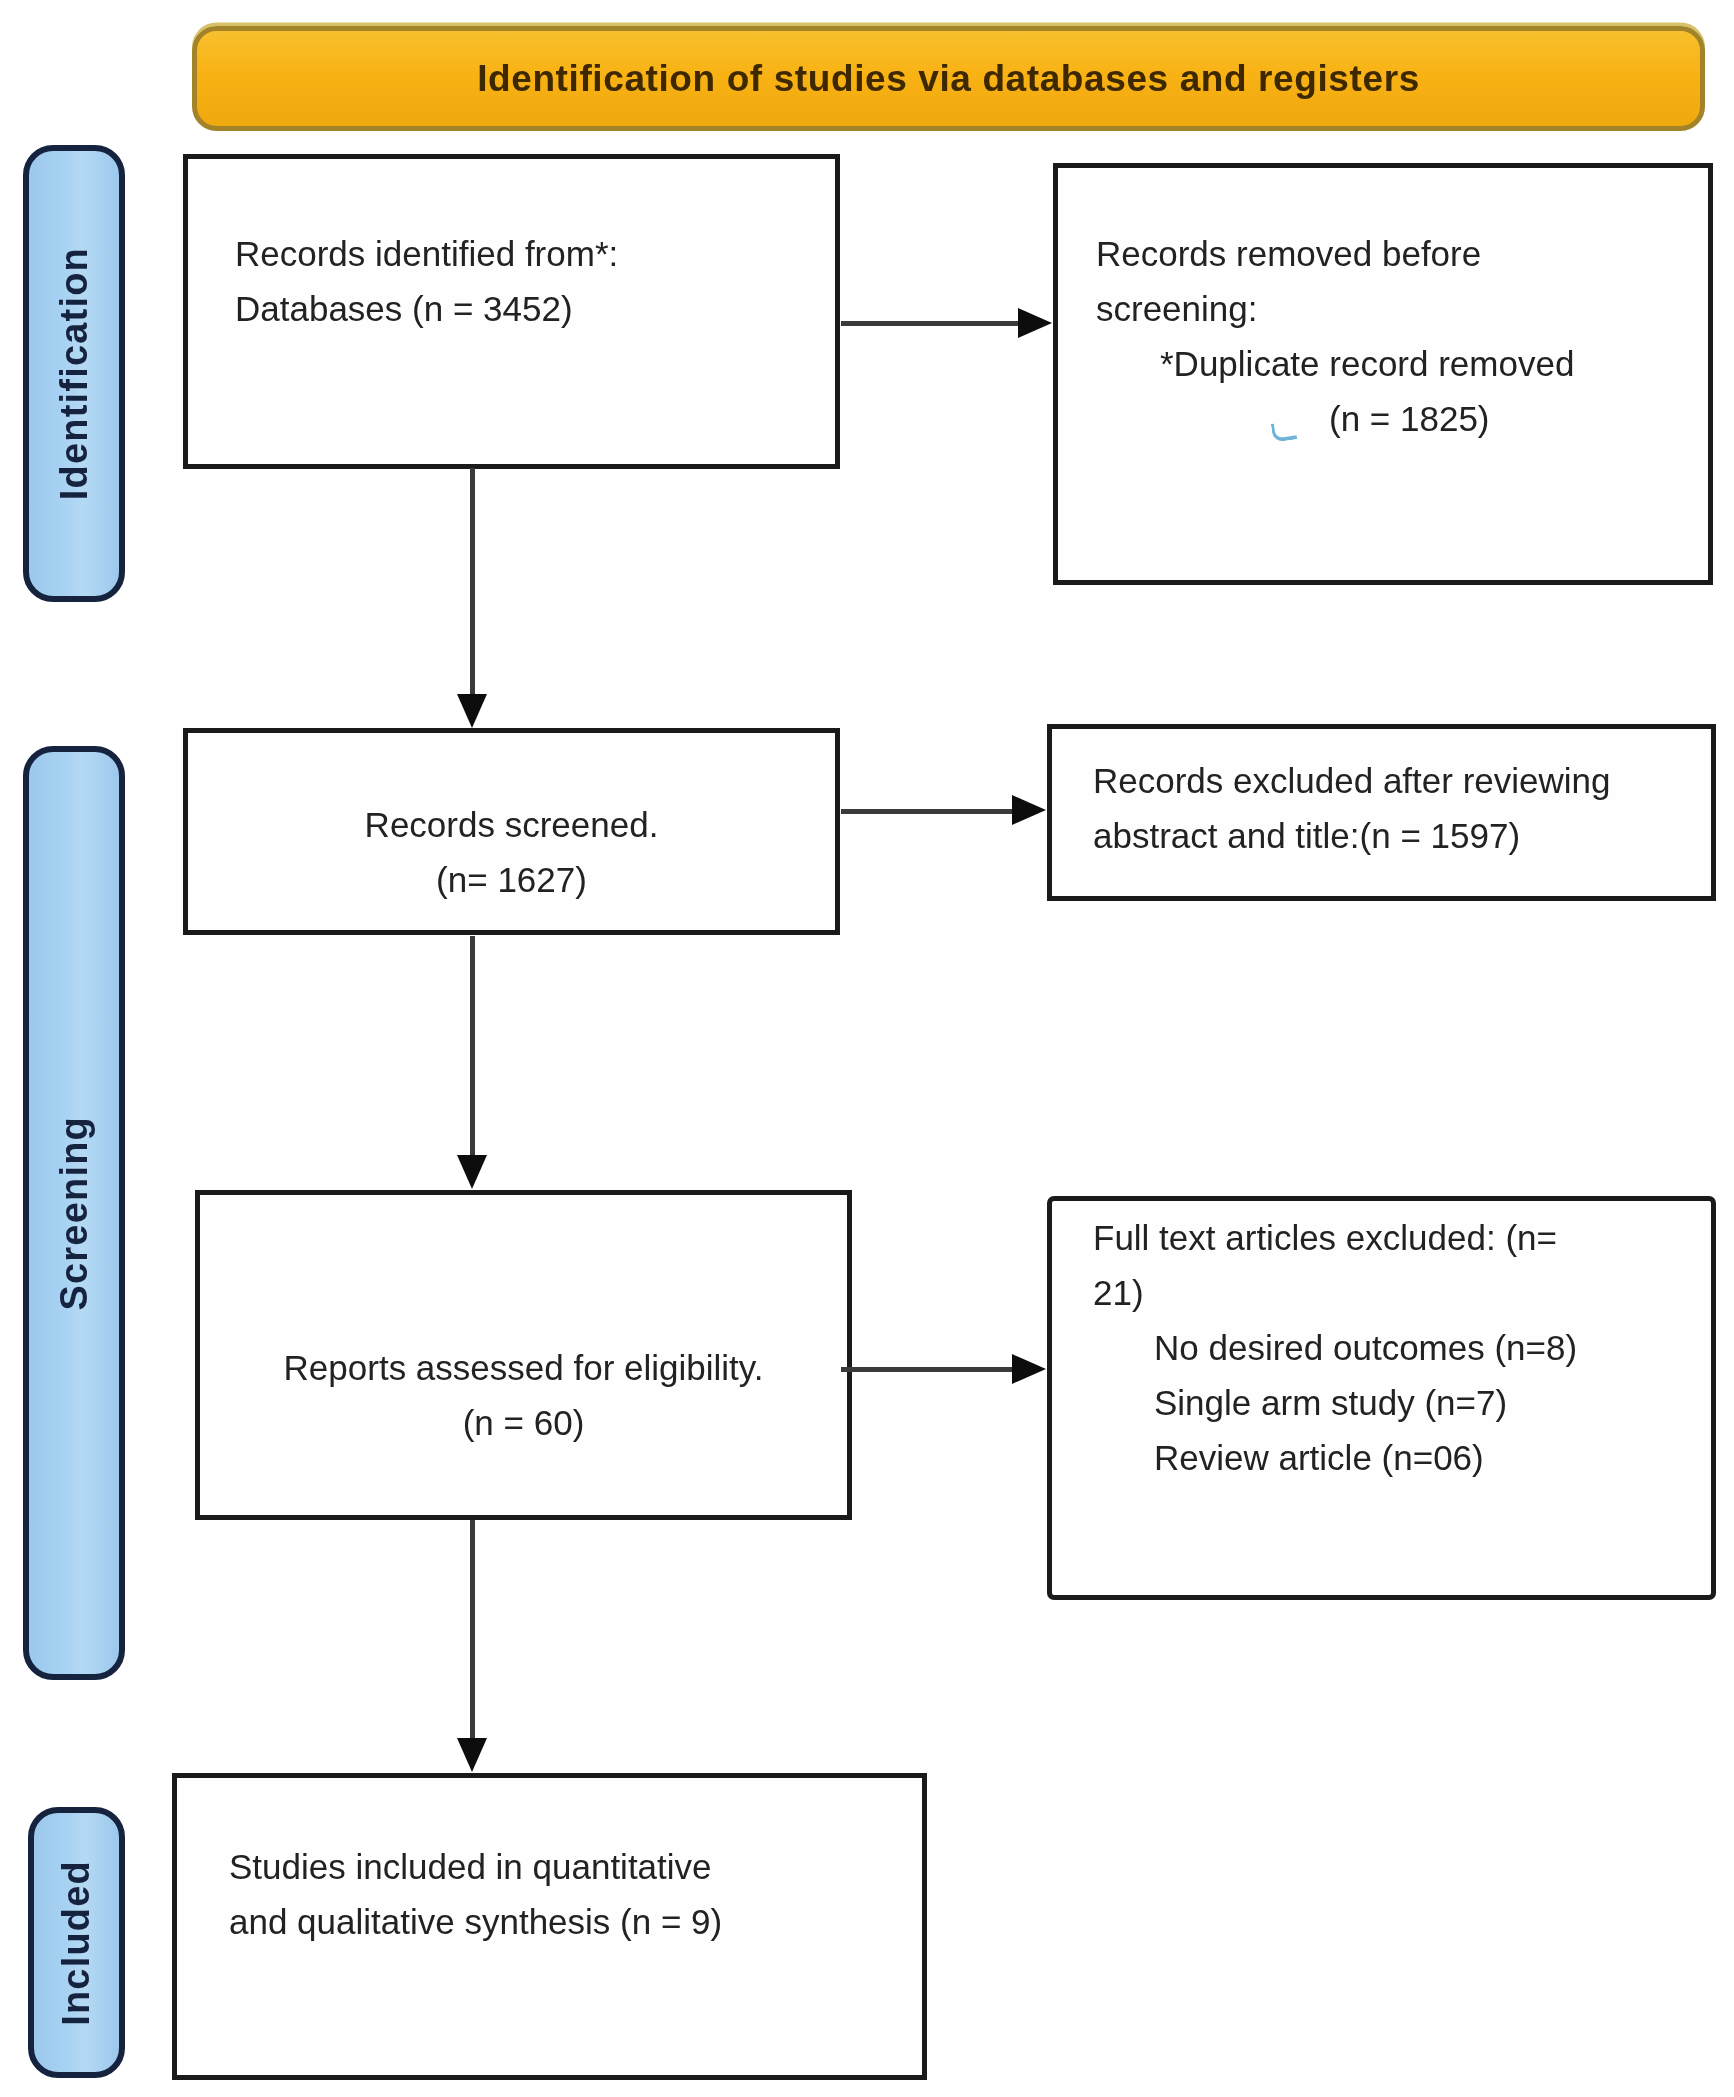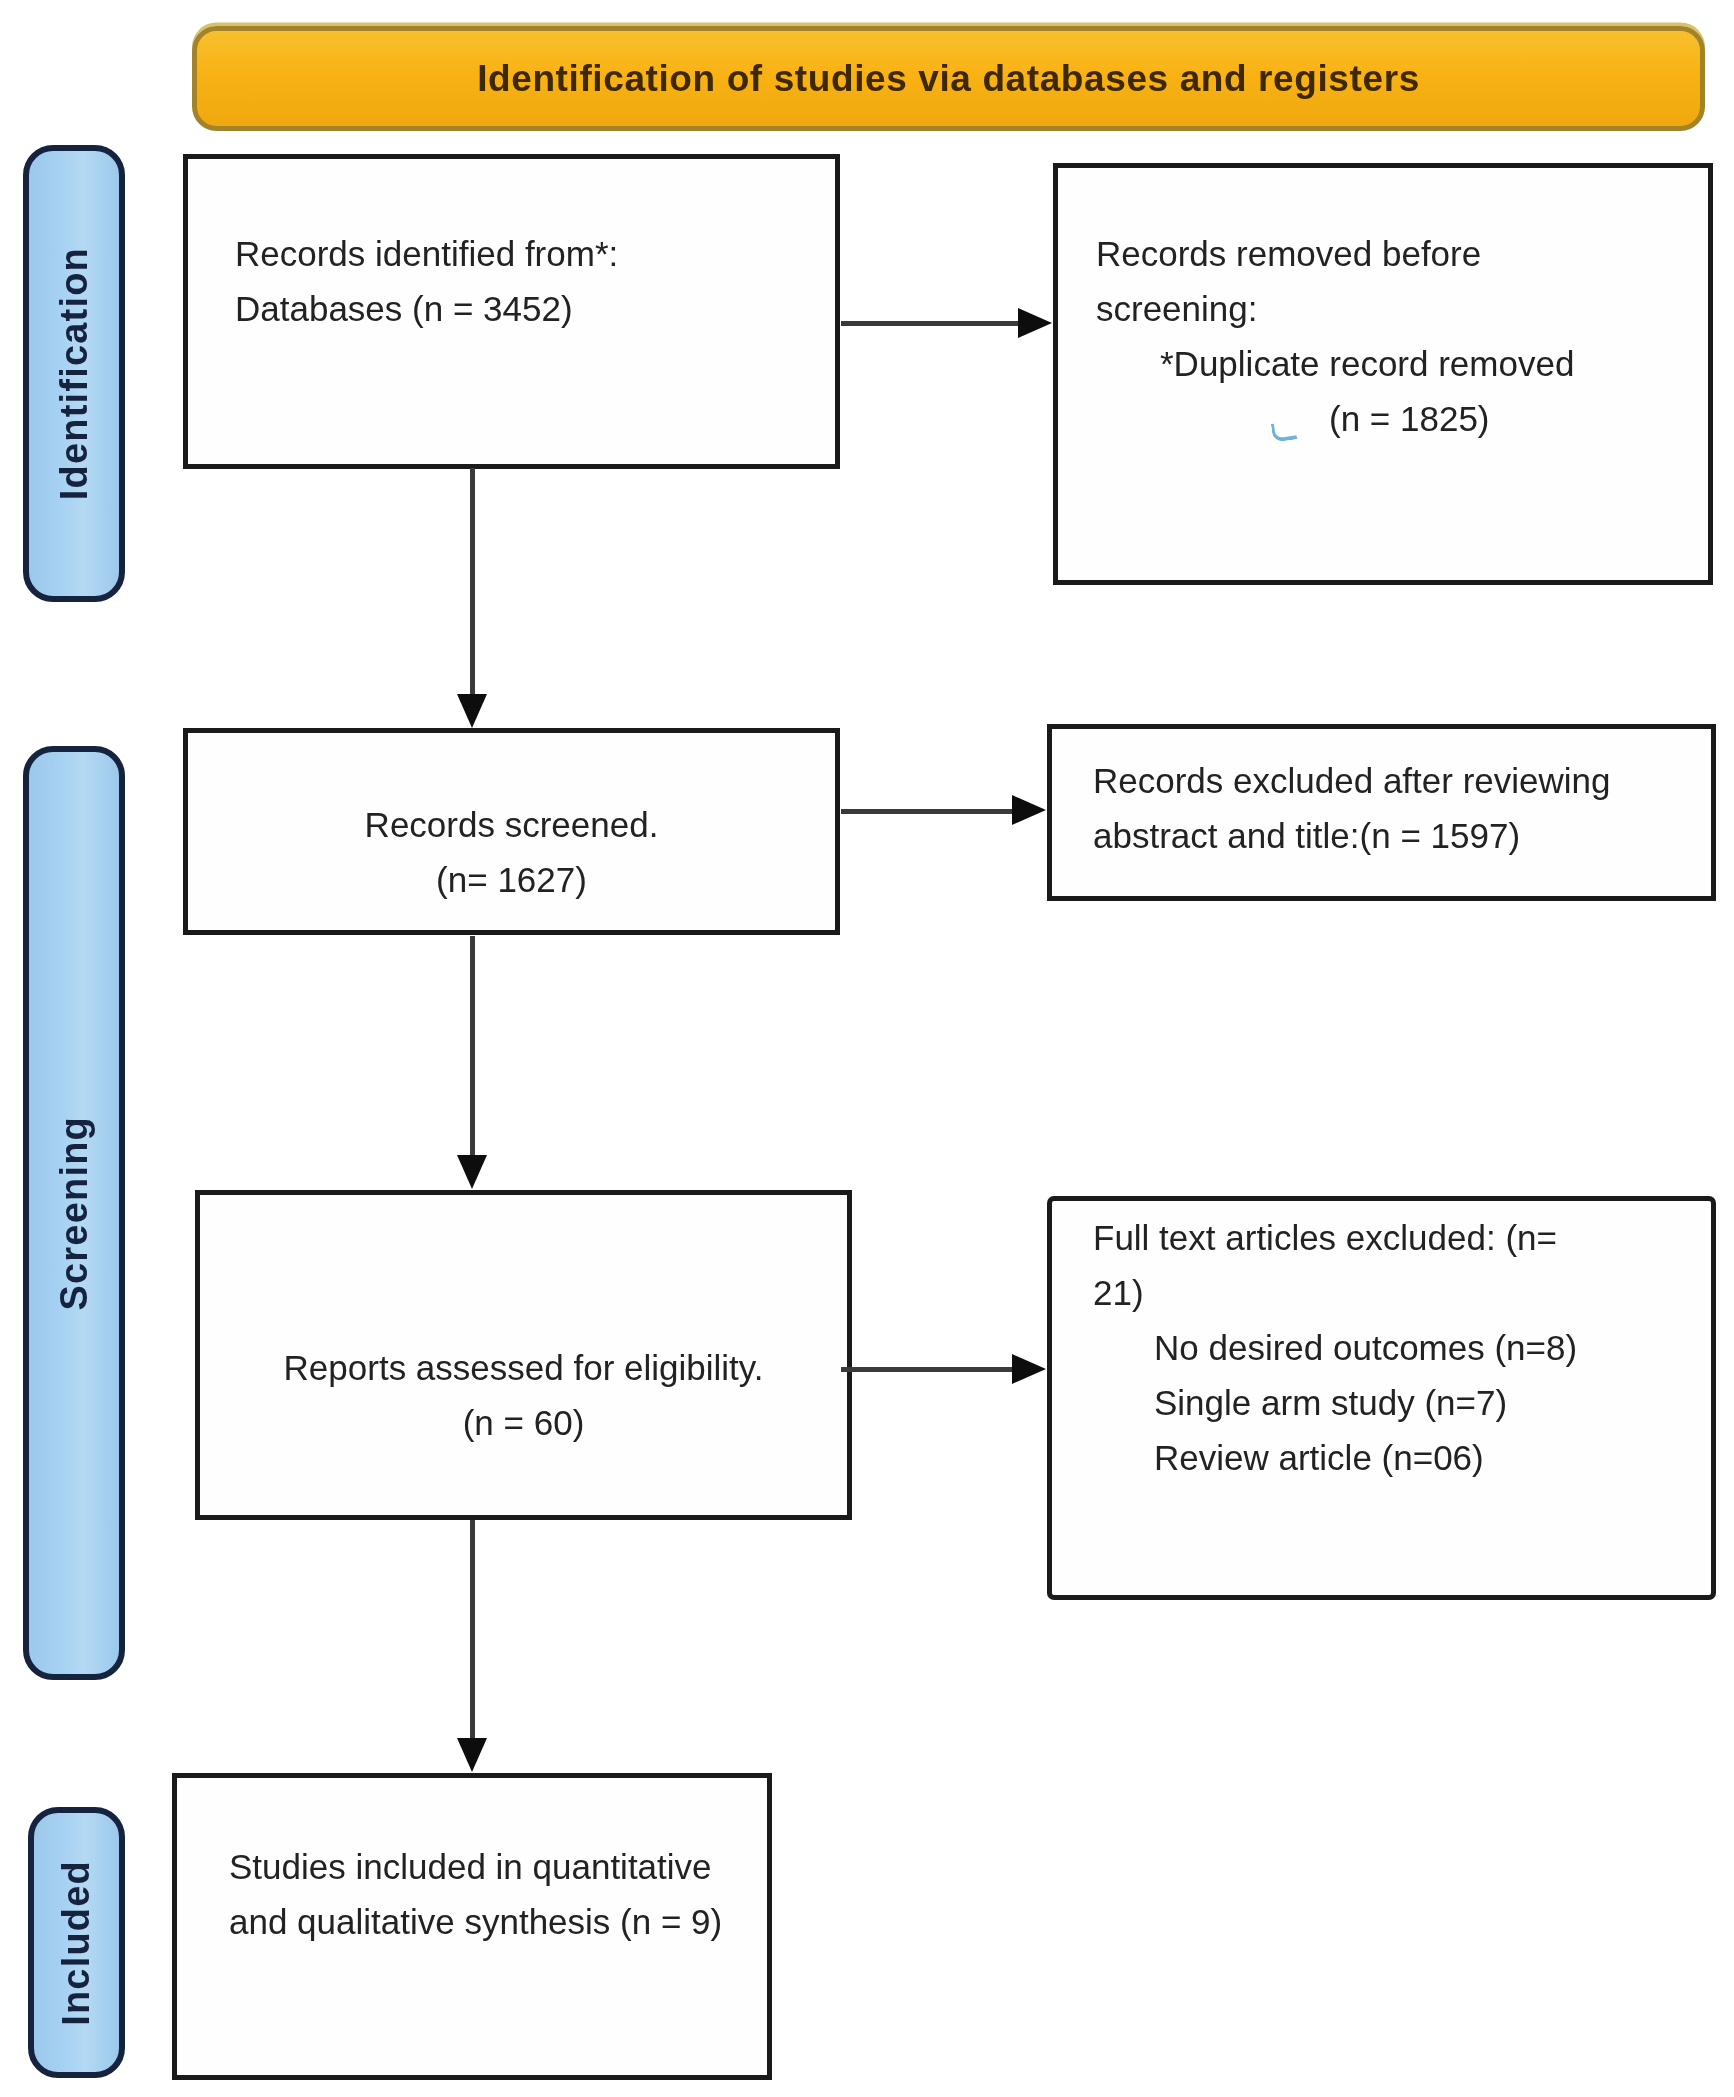--- a/index.html
+++ b/index.html
@@ -41,21 +41,21 @@
   .fbox{
     position:absolute; box-sizing:border-box; background:#fefefe;
     border:5.8px solid var(--box-border);
   }
   #box-identified {left:183px;  top:154px;  width:657px; height:315px;}
   #box-removed    {left:1053px; top:163px;  width:660px; height:422px;}
   #box-screened   {left:183px;  top:728px; width:657px; height:207px;}
   #box-excluded   {left:1047px; top:724px; width:669px; height:177px;}
   #box-assessed   {left:195px;  top:1190px; width:657px; height:330px;}
   #box-fulltext   {left:1047px; top:1196px; width:669px; height:404px;border-radius:7px;}
-  #box-included   {left:172px;  top:1773px; width:600px; height:307px;}
+  #box-included   {left:172px;  top:1773px; width:755px; height:307px;}
   .btxt{position:absolute; left:0; top:0; right:0; font-size:35px; line-height:55px; color:var(--box-text);}
   .btxt div{white-space:nowrap;}
   #box-identified .btxt{padding:67px 12px 0 47px;}
   #box-removed    .btxt{padding:58px 0 0 38px;}
   #box-removed .indent1{margin-left:64px;}
   #box-removed .indent2{margin-left:233px;}
   #box-screened   .btxt{padding:64px 0 0 0; text-align:center;}
   #box-excluded   .btxt{padding:24.4px 0 0 41px;}
   #box-assessed   .btxt{padding:145px 0 0 0; text-align:center;}
   #box-fulltext   .btxt{padding:8.7px 0 0 41px;}

